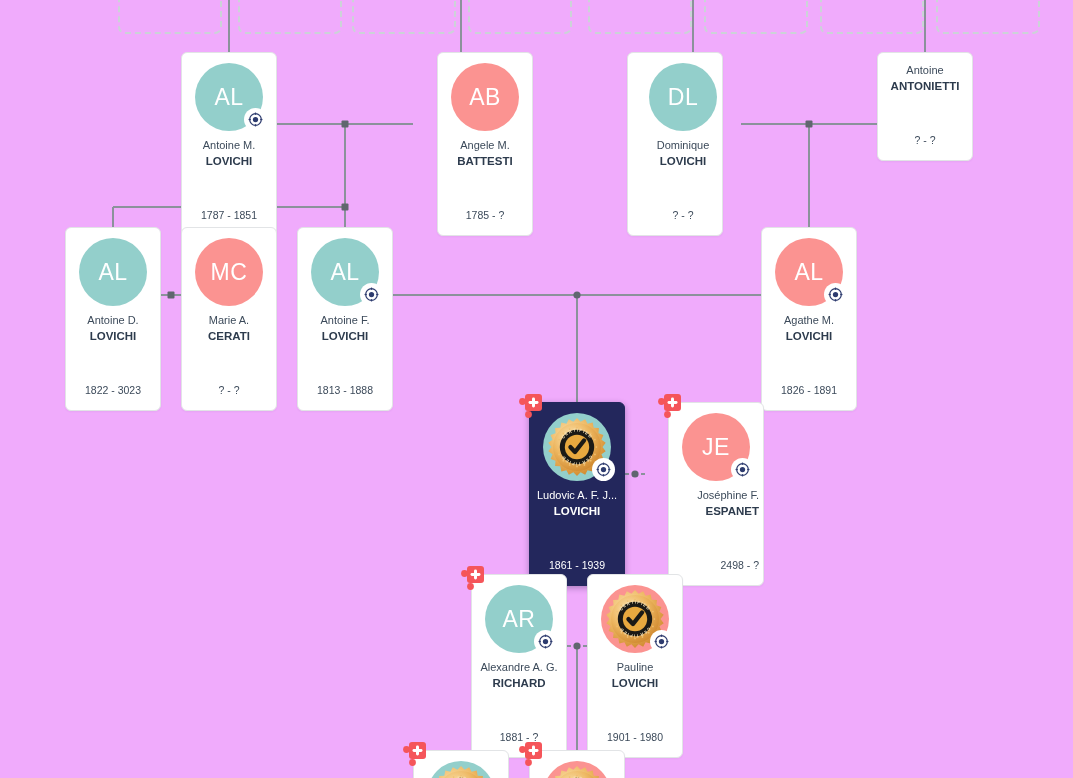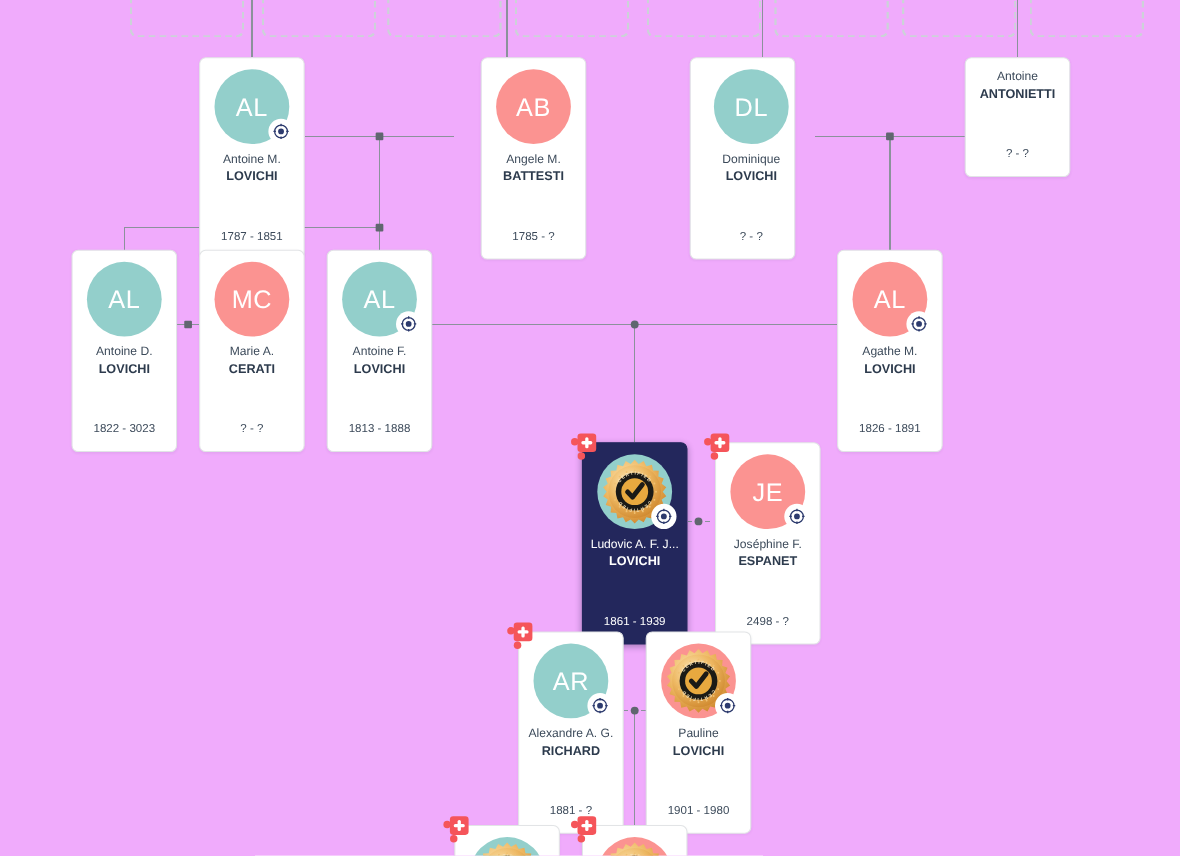--- a/index.html
+++ b/index.html
@@ -357,21 +357,21 @@
             <circle cx="4.5" cy="10.5" r="3.4" fill="#f5555a"></circle>
             <circle cx="10.5" cy="23.5" r="3.4" fill="#f5555a"></circle>
             <rect x="7" y="3" width="17" height="17" rx="3" fill="#f5555a"></rect>
             <rect x="14" y="6.5" width="3" height="10" rx="1.4" fill="#ffffff"></rect>
             <rect x="10.5" y="10" width="10" height="3" rx="1.4" fill="#ffffff"></rect>
           </svg></span>
         <div class="p-first">Ludovic A. F. J...</div>
         <div class="p-last">LOVICHI</div>
         <div class="p-dates">1861 - 1939</div>
       </div>
-      <div class="person-card" style="left: 650px; top: 402px;">
+      <div class="person-card" style="left: 668px; top: 402px; text-align: right;">
         <div class="avatar-wrap">
           <div class="avatar female">JE</div>
           <span class="pin-icon">
             <svg width="15" height="15" viewBox="0 0 16 16">
               <circle cx="8" cy="8" r="6.2" fill="none" stroke="#2d3b6e" stroke-width="1.3"></circle>
               <circle cx="8" cy="8" r="2.8" fill="#2d3b6e"></circle>
               <line x1="8" y1="0.6" x2="8" y2="3" stroke="#2d3b6e" stroke-width="1.3"></line>
               <line x1="8" y1="13" x2="8" y2="15.4" stroke="#2d3b6e" stroke-width="1.3"></line>
               <line x1="0.6" y1="8" x2="3" y2="8" stroke="#2d3b6e" stroke-width="1.3"></line>
               <line x1="13" y1="8" x2="15.4" y2="8" stroke="#2d3b6e" stroke-width="1.3"></line>

